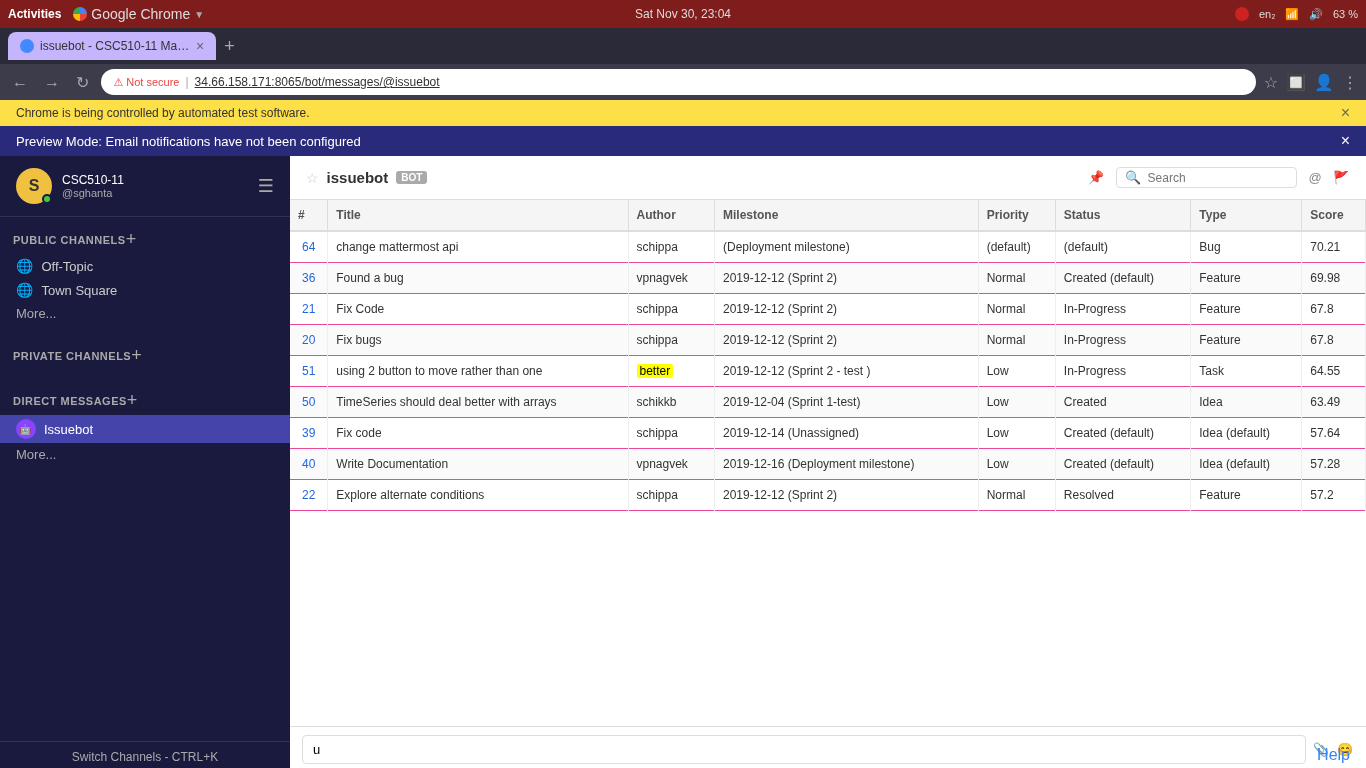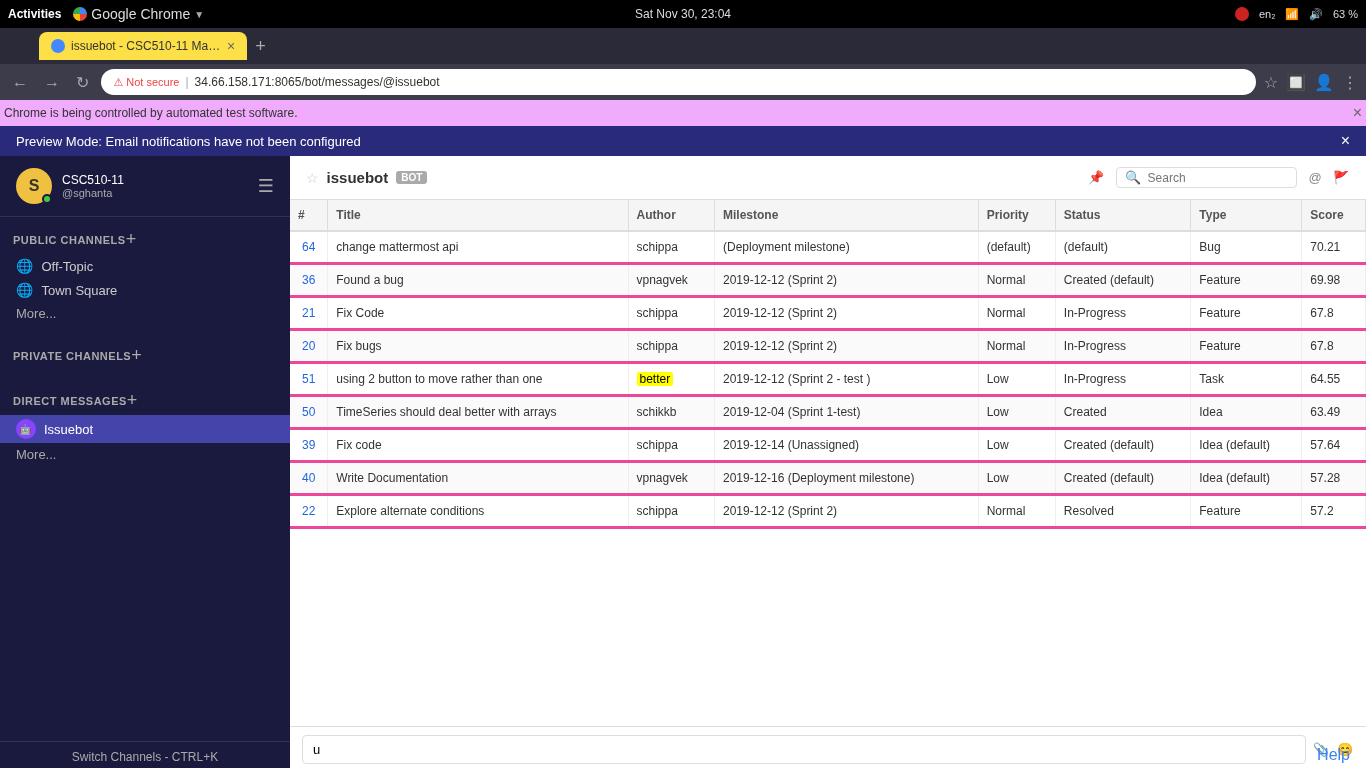--- a/index.html
+++ b/index.html
@@ -1,41 +1,41 @@
 <!DOCTYPE html>
 <html><head>
   <meta charset="utf-8">
   <style>
     * { box-sizing: border-box; margin: 0; padding: 0; }
     body { font-family: 'Helvetica Neue', Arial, sans-serif; background: #1e1e2e; color: #fff; width: 1366px; height: 768px; overflow: hidden; font-size: 13px; }
 
     
     .os-bar {
       display: flex; align-items: center; justify-content: space-between;
-      background: #000000; height: 28px; padding: 0 8px; font-size: 12px; color: #ddd;
+      background: #7f1d1d; height: 28px; padding: 0 8px; font-size: 12px; color: #ddd;
     }
     .os-bar-left { display: flex; align-items: center; gap: 12px; }
     .os-bar-right { display: flex; align-items: center; gap: 10px; font-size: 11px; }
 
     
     .browser-chrome { background: #3c3c4a; }
     .browser-tabs { display: flex; align-items: center; height: 36px; padding: 0 8px; background: #2a2a38; }
-    .browser-tab { display: flex; align-items: center; gap: 6px; background: #fde047; color: #333; padding: 4px 12px; border-radius: 8px 8px 0 0; height: 28px; font-size: 12px; min-width: 180px; margin-left: 31px; }
+    .browser-tab { display: flex; align-items: center; gap: 6px; background: #c4b5fd; color: #333; padding: 4px 12px; border-radius: 8px 8px 0 0; height: 28px; font-size: 12px; min-width: 180px; }
     .tab-favicon { width: 14px; height: 14px; background: #4488ff; border-radius: 50%; flex-shrink: 0; }
     .tab-close { margin-left: auto; cursor: pointer; color: #666; font-size: 14px; }
     .tab-new { background: none; border: none; color: #aaa; font-size: 18px; cursor: pointer; padding: 0 8px; }
     .browser-toolbar { display: flex; align-items: center; gap: 8px; padding: 4px 8px; background: #3c3c4a; height: 36px; }
     .nav-btn { background: none; border: none; color: #aaa; font-size: 16px; cursor: pointer; padding: 2px 4px; }
     .address-bar { flex: 1; display: flex; align-items: center; background: #fff; border-radius: 20px; padding: 2px 12px; height: 26px; color: #333; font-size: 12px; gap: 6px; }
     .not-secure { color: #e44; font-size: 11px; display: flex; align-items: center; gap: 3px; }
-    .address-text { color: #333; font-size: 12px; }
+    .address-text { color: #333; font-size: 12px; text-decoration: underline; }
     .toolbar-icons { display: flex; gap: 8px; color: #aaa; font-size: 16px; }
 
     
-    .notification-bar { background: #f0abfc; color: #333; padding: 4px 4px; font-size: 12px; display: flex; align-items: center; justify-content: space-between; }
+    .notification-bar { background: #fde047; color: #333; padding: 4px 16px; font-size: 12px; display: flex; align-items: center; justify-content: space-between; }
     .notification-bar .close-btn { cursor: pointer; color: #666; background: none; border: none; font-size: 16px; }
     .preview-bar { background: #2a2a7a; color: #fff; padding: 6px 16px; font-size: 13px; display: flex; align-items: center; justify-content: space-between; }
     .preview-bar .close-btn { cursor: pointer; color: #fff; background: none; border: none; font-size: 16px; }
 
     
     .app { display: flex; height: calc(768px - 28px - 36px - 36px - 26px - 26px); background: #1e1e2e; }
 
     
     .sidebar { width: 290px; background: #1a1a3e; display: flex; flex-direction: column; flex-shrink: 0; }
     .sidebar-header { display: flex; align-items: center; gap: 10px; padding: 12px 16px; border-bottom: 1px solid rgba(255,255,255,0.1); }
@@ -64,21 +64,21 @@
     .channel-name { font-weight: bold; font-size: 15px; }
     .bot-badge { background: #aaa; color: #fff; font-size: 10px; padding: 1px 5px; border-radius: 3px; font-weight: bold; }
     .header-actions { display: flex; align-items: center; gap: 12px; color: #888; }
     .search-box { display: flex; align-items: center; border: 1px solid #ddd; border-radius: 4px; padding: 2px 8px; gap: 6px; }
     .search-box input { border: none; outline: none; font-size: 12px; width: 140px; }
 
     
     .table-container { flex: 1; overflow-y: auto; }
     table { width: 100%; border-collapse: collapse; font-size: 12px; }
     thead th { background: #f5f5f5; border-bottom: 2px solid #ddd; border-right: 1px solid #ddd; padding: 8px; text-align: left; font-weight: bold; color: #555; position: sticky; top: 0; z-index: 1; }
-    tbody tr { border-bottom: 3px solid #ec4899; }
+    tbody tr { border-bottom: 1px solid #ec4899; }
     tbody tr:nth-child(even) { background: #fafafa; }
     tbody td { padding: 8px; border-right: 1px solid #eee; vertical-align: middle; }
     .issue-link { color: #2266dd; text-decoration: none; }
 
     
     .message-input-area { border-top: 1px solid #ddd; padding: 8px 12px; display: flex; align-items: center; gap: 8px; background: #fff; }
     .message-input { flex: 1; border: 1px solid #ddd; border-radius: 4px; padding: 6px 10px; font-size: 13px; outline: none; }
     .input-actions { display: flex; gap: 8px; color: #888; align-items: center; }
 
     .row-number { color: #555; text-align: center; }

